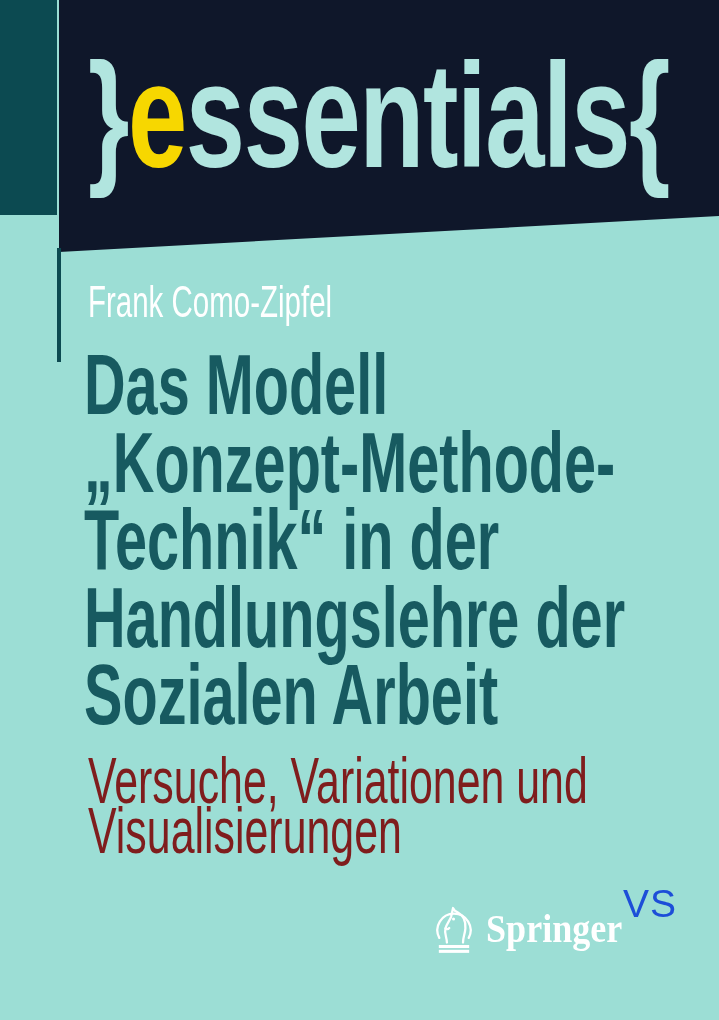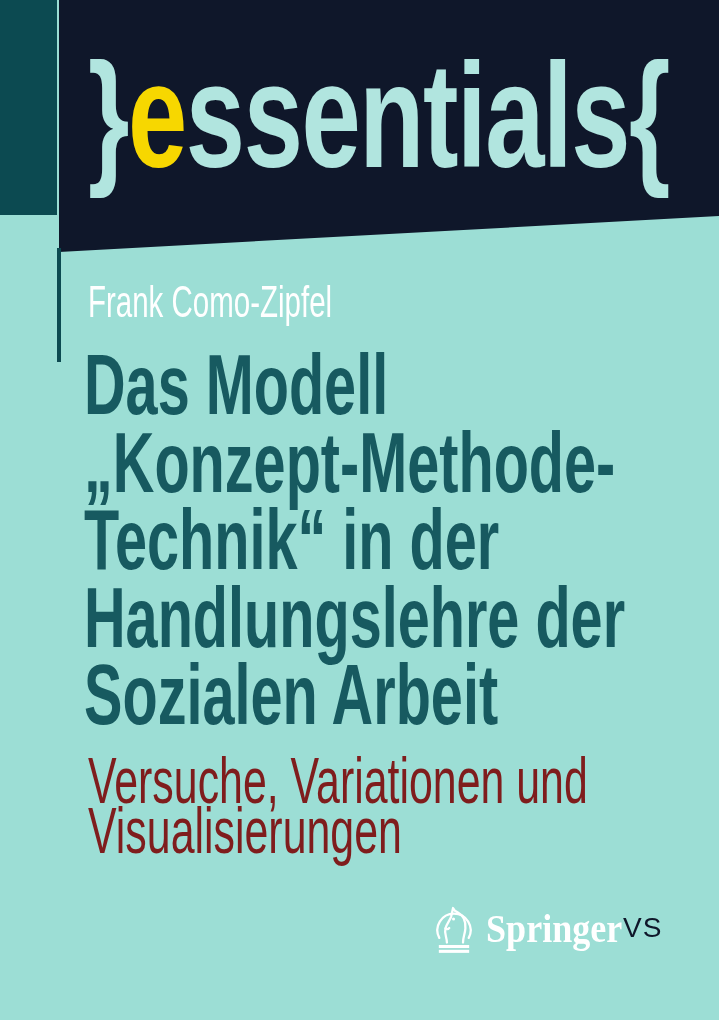--- a/index.html
+++ b/index.html
@@ -64,23 +64,23 @@
   
   .publisher{position:absolute;left:433px;top:899px;height:58px;}
   .horse-icon{position:absolute;left:0;top:0;}
   .pub-name{
     position:absolute;left:53px;top:908px;
     font-family:"Liberation Serif", serif;font-weight:bold;
     font-size:41px;line-height:41px;color:#ffffff;
     transform:scaleX(0.88);transform-origin:0 0;white-space:nowrap;
   }
   .pub-imprint{
-    position:absolute;left:190px;top:908px;
+    position:absolute;left:190px;top:884px;
     font-family:"Liberation Sans", sans-serif;font-weight:normal;
-    font-size:28px;line-height:40.5px;color:#0f172a;
+    font-size:39px;line-height:40.5px;color:#1d4ed8;
     letter-spacing:1px;white-space:nowrap;
   }
 </style>
 </head>
 <body>
 
 <div class="cover">
 
   <div class="left-block"></div>
 

